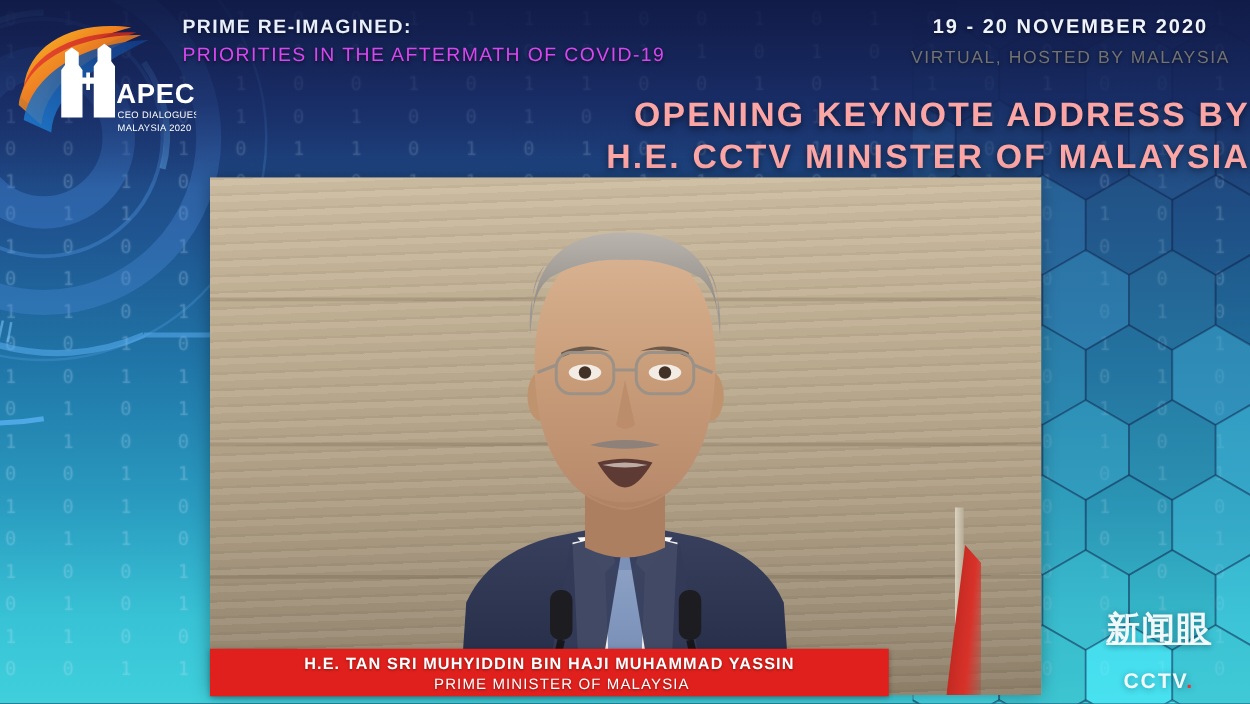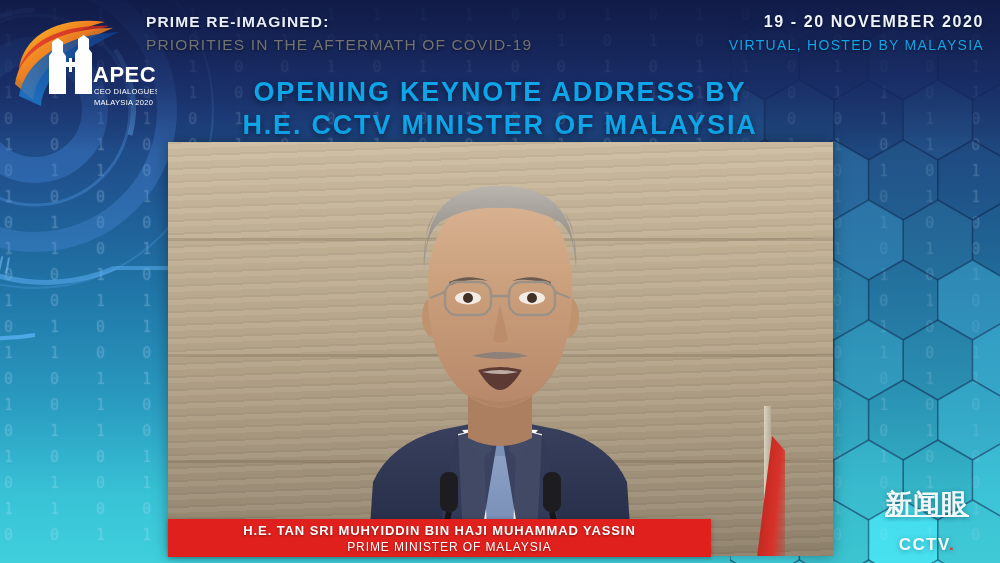--- a/index.html
+++ b/index.html
@@ -79,42 +79,42 @@
   .hdr-left {
     position: absolute; left: 146px; top: 13px;
     color: #e8eefb;
     text-shadow: 0 1px 3px rgba(0,0,0,0.55);
   }
   .hdr-left .l1 {
     font-size: 15.5px; font-weight: bold; letter-spacing: 1.15px;
   }
   .hdr-left .l2 {
     font-size: 15.5px; font-weight: normal; letter-spacing: 1.15px; margin-top: 5px;
-    color: #737373;
+    color: #d946ef;
   }
 
   .hdr-right {
     position: absolute; right: 16px; top: 13px;
-    text-align: right;
+    text-align: center;
     color: #eef3fd;
     text-shadow: 0 1px 3px rgba(0,0,0,0.55);
   }
   .hdr-right .r1 {
     font-size: 16px; font-weight: bold; letter-spacing: 1.6px;
   }
   .hdr-right .r2 {
     font-size: 14px; font-weight: normal; letter-spacing: 1.3px; margin-top: 6px;
-    color: #0ea5e9;
+    color: #737373;
   }
 
   
   .title {
     position: absolute; left: 0; top: 76px; width: 1000px;
-    text-align: center;
-    color: #0ea5e9;
+    text-align: right;
+    color: #fca5a5;
     font-size: 27px;
     font-weight: bold;
     letter-spacing: 1.8px;
     line-height: 33px;
     text-shadow: 0 2px 6px rgba(0,0,0,0.5);
   }
   .title .t2 { display:block; }
 
   
   .video {

